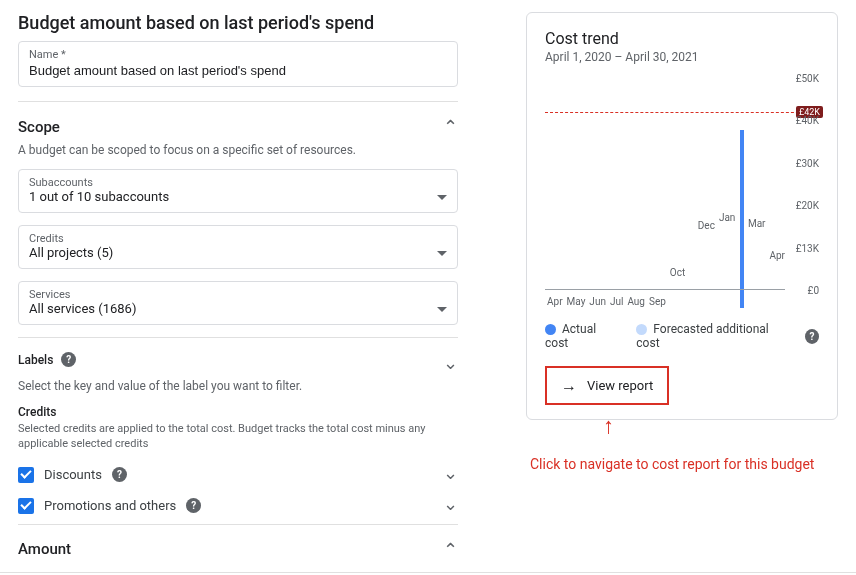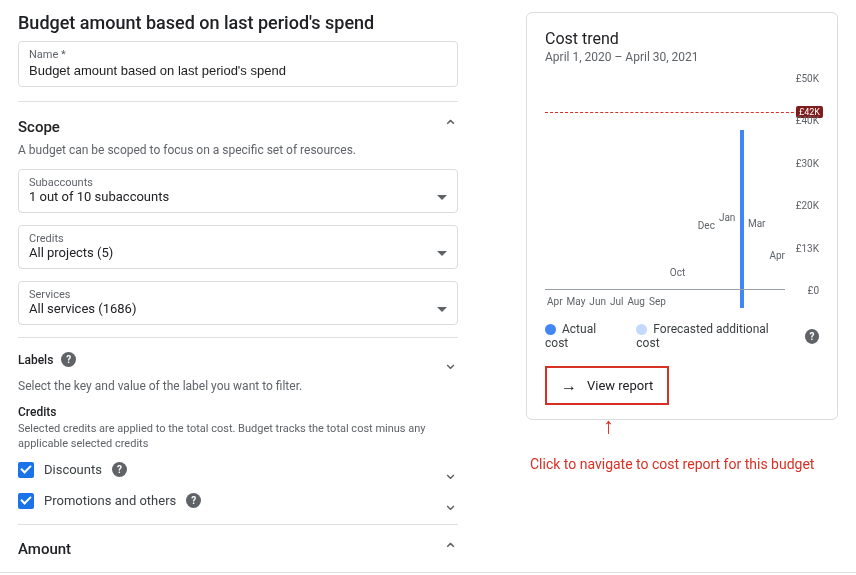--- a/index.html
+++ b/index.html
@@ -19,21 +19,21 @@
   .select-inner{flex:1;}
   .select-label{font-size:11px;color:#5f6368;}
   .select-value{font-size:13px;color:#202124;}
   .caret{width:0;height:0;border-left:5px solid transparent;border-right:5px solid transparent;border-top:5px solid #5f6368;margin-bottom:4px;}
   .row{display:flex;justify-content:space-between;align-items:flex-start;margin-bottom:6px;}
   .row-left{display:flex;align-items:center;gap:8px;}
   .help{display:inline-flex;align-items:center;justify-content:center;width:15px;height:15px;border-radius:50%;background:#5f6368;color:#fff;font-size:10px;font-weight:bold;}
   .chev{font-size:18px;color:#5f6368;user-select:none;}
   .credit-head{font-size:12px;font-weight:500;color:#202124;margin-top:8px;}
   .credit-desc{font-size:11px;color:#5f6368;margin:2px 0 10px;line-height:1.4;}
-  .chk-row{display:flex;justify-content:space-between;align-items:flex-start;margin-bottom:10px;}
+  .chk-row{display:flex;justify-content:space-between;align-items:flex-end;margin-bottom:10px;}
   .chk-left{display:flex;align-items:center;gap:10px;}
   .chk{width:16px;height:16px;background:#1a73e8;border-radius:2px;position:relative;display:inline-block;}
   .chk::after{content:"";position:absolute;left:5px;top:1px;width:4px;height:8px;border:solid #fff;border-width:0 2px 2px 0;transform:rotate(45deg);}
   .footer{padding:8px 18px;border-top:1px solid #e0e0e0;display:flex;gap:16px;align-items:center;}
   .card{border:1px solid #dadce0;border-radius:6px;padding:16px 18px 14px;position:relative;}
   .card h3{font-size:16px;font-weight:400;color:#202124;}
   .card-sub{font-size:12px;color:#5f6368;margin-top:2px;margin-bottom:14px;}
   .chart-wrap{position:relative;height:230px;display:flex;}
   .plot{flex:1;position:relative;display:flex;align-items:flex-end;gap:4px;padding-left:2px;}
   .yaxis{width:34px;position:relative;}

